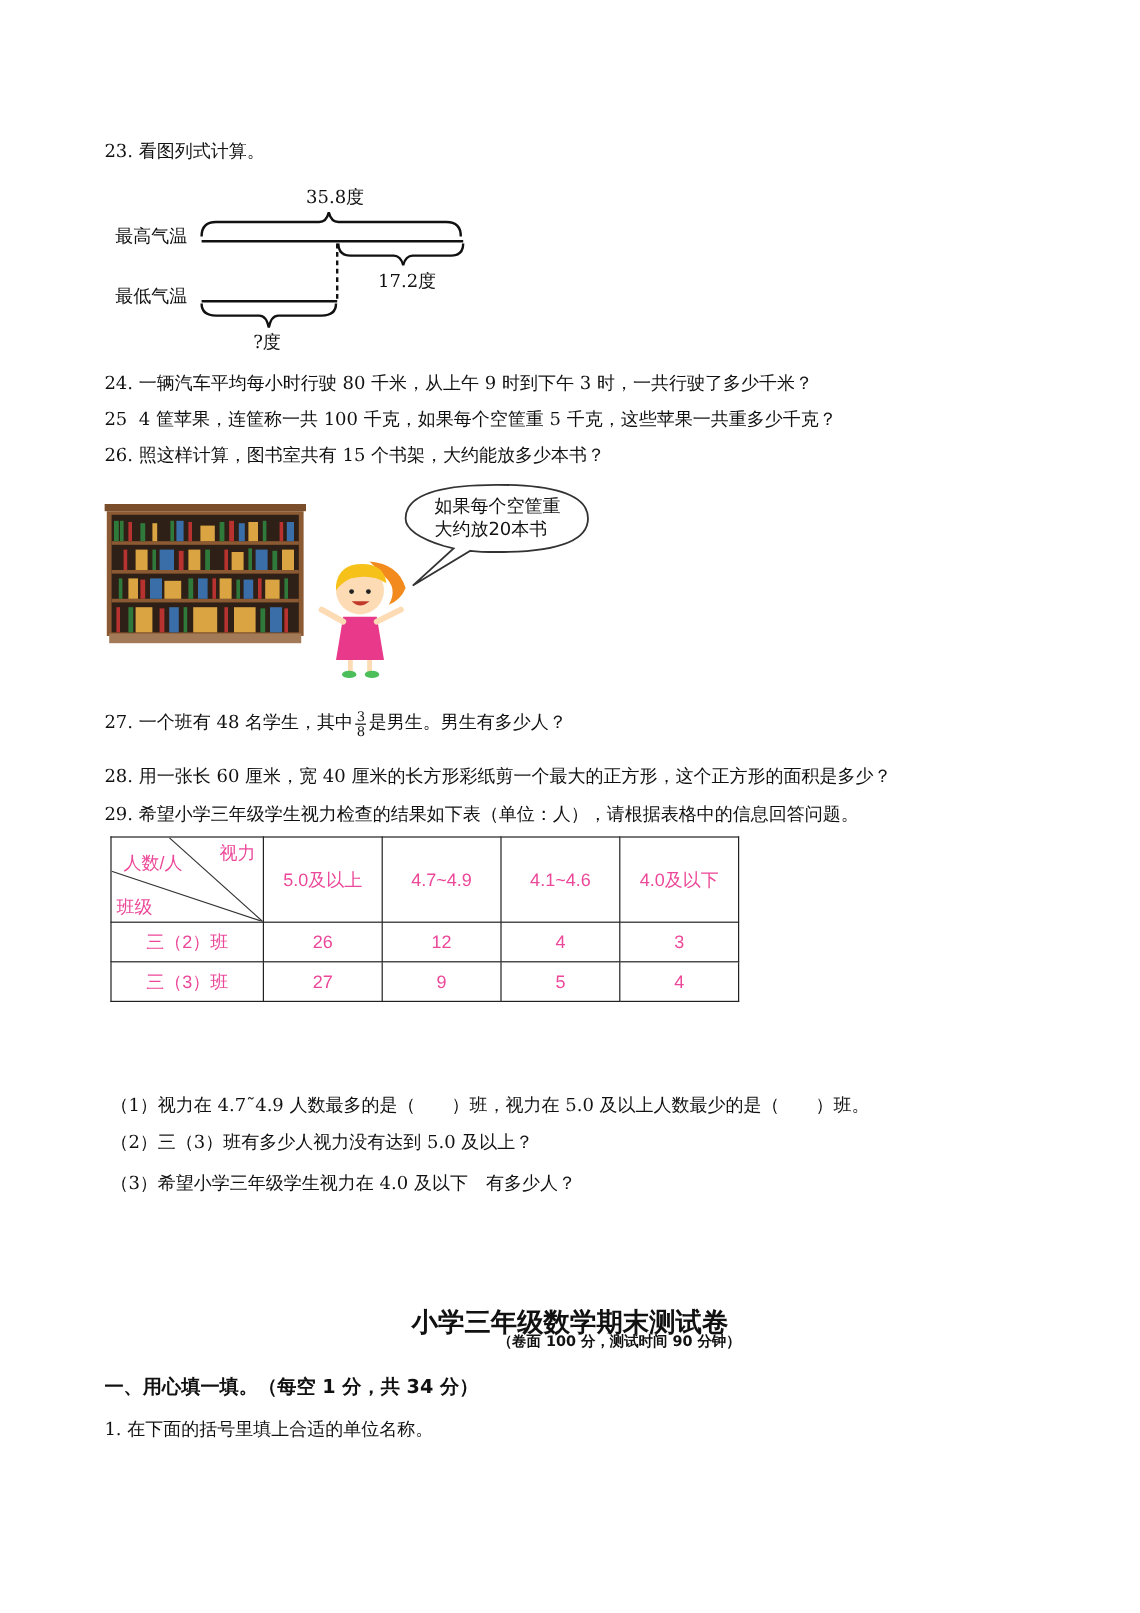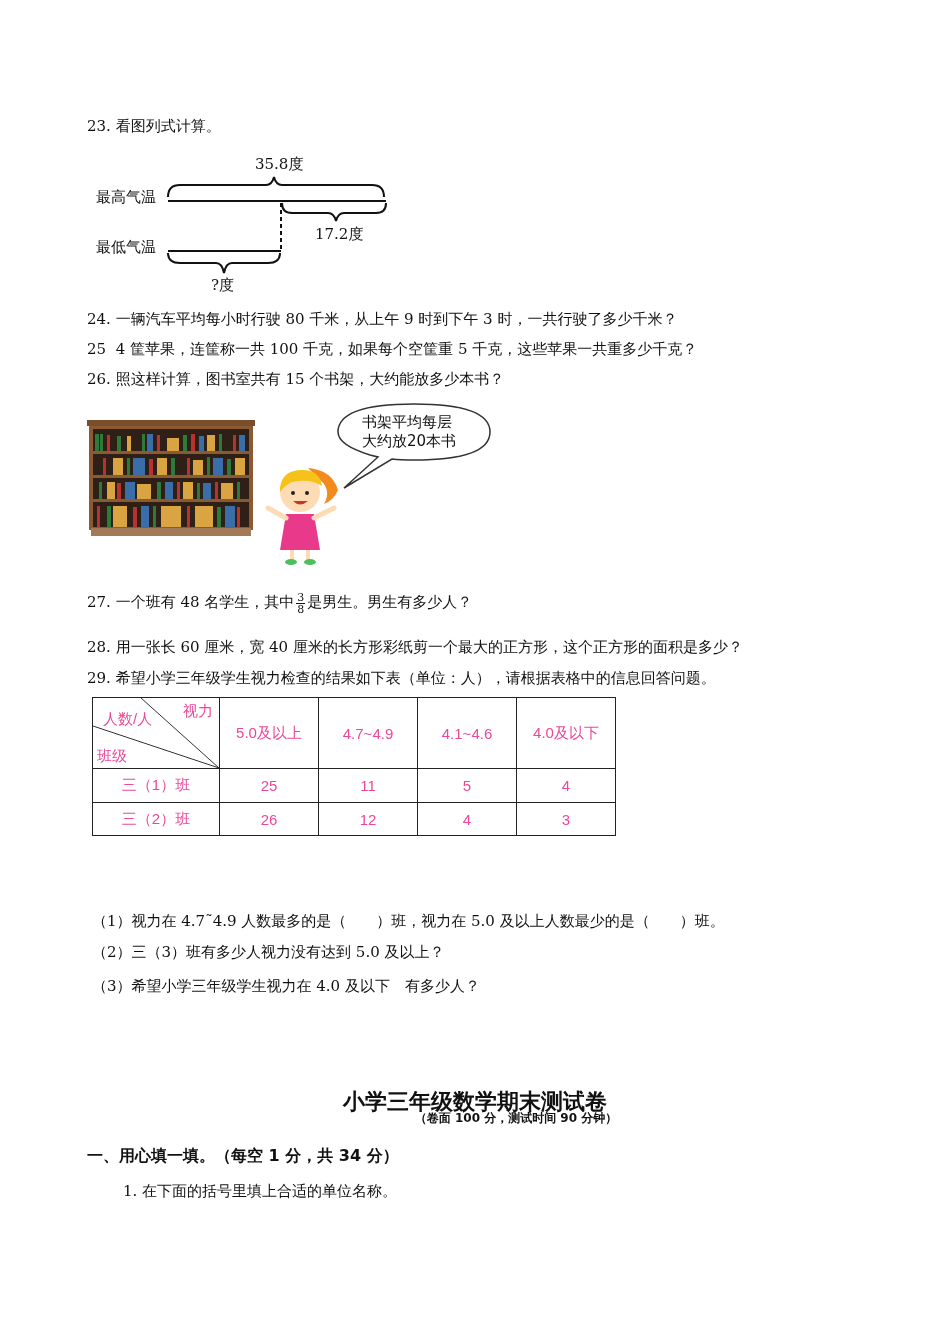--- a/index.html
+++ b/index.html
@@ -154,21 +154,21 @@
   <path d="M52,58 L72,48" stroke="#fddcb5" stroke-width="5" stroke-linecap="round"></path>
   <rect x="28" y="90" width="4" height="10" fill="#fddcb5"></rect>
   <rect x="44" y="90" width="4" height="10" fill="#fddcb5"></rect>
   <ellipse cx="29" cy="102" rx="6" ry="3" fill="#4cbf5a"></ellipse>
   <ellipse cx="48" cy="102" rx="6" ry="3" fill="#4cbf5a"></ellipse>
 </svg>
 
 <svg class="abs" style="left:330px; top:400px;" width="170" height="90">
   <path d="M40,55 Q8,45 8,32 Q8,4 84,4 Q160,4 160,32 Q160,60 84,60 Q70,60 62,59 L14,88 L48,57 Z" fill="#fff" stroke="#333" stroke-width="1.5"></path>
 </svg>
-<div class="abs bubble-text" style="left:362px; top:413px;">书架平均每层</div>
+<div class="abs bubble-text" style="left:362px; top:413px;">如果每个空筐重</div>
 <div class="abs bubble-text" style="left:362px; top:432px;">大约放20本书</div>
 
 <div class="abs q" style="left:87px; top:584px; line-height:36px;">
   <span>27.</span>
   <span>一个班有 48 名学生，其中</span><span class="frac"><span class="num">3</span><span class="den">8</span></span><span>是男生。男生有多少人？</span>
 </div>
 
 <div class="abs q" style="left:87px; top:637px;">
   <span>28.</span>
   <span>用一张长 60 厘米，宽 40 厘米的长方形彩纸剪一个最大的正方形，这个正方形的面积是多少？</span>
@@ -188,37 +188,37 @@
       </svg>
       <span class="t1">人数/人</span>
       <span class="t2">视力</span>
       <span class="t3">班级</span>
     </td>
     <td style="width:98px;">5.0及以上</td>
     <td style="width:98px;">4.7~4.9</td>
     <td style="width:98px;">4.1~4.6</td>
     <td style="width:98px;">4.0及以下</td>
   </tr>
-  <tr style="height:34px;">
-    <td>三（1）班</td>
-    <td>25</td>
-    <td>11</td>
-    <td>5</td>
-    <td>4</td>
-  </tr>
   <tr style="height:33px;padding-left:34px;">
     <td>三（2）班</td>
     <td>26</td>
     <td>12</td>
     <td>4</td>
     <td>3</td>
   </tr>
+  <tr style="height:33px;">
+    <td>三（3）班</td>
+    <td>27</td>
+    <td>9</td>
+    <td>5</td>
+    <td>4</td>
+  </tr>
 </tbody>
   </table>
 
 <div class="abs q" style="left:92px; top:911px;">（1）视力在 4.7˜4.9 人数最多的是（　　）班，视力在 5.0 及以上人数最少的是（　　）班。</div>
 <div class="abs q" style="left:92px; top:942px;">（2）三（3）班有多少人视力没有达到 5.0 及以上？</div>
 <div class="abs q" style="left:92px; top:976px;">（3）希望小学三年级学生视力在 4.0 及以下　有多少人？</div>
 
 <div class="abs title" style="left:0; width:950px; text-align:center; top:1067px; font-size:22px;margin-top:20px;">小学三年级数学期末测试卷</div>
 <div class="abs title" style="left:0; width:950px; text-align:center; top:1110px; font-size:12px;padding-left:41px;">（卷面 100 分，测试时间 90 分钟）</div>
 <div class="abs title" style="left:87px; top:1146px; font-size:16px;">一、用心填一填。（每空 1 分，共 34 分）</div>
-<div class="abs q" style="left:87px; top:1181px;margin-left:36px;">1. 在下面的括号里填上合适的单位名称。</div>
+<div class="abs q" style="left:87px; top:1181px;">1. 在下面的括号里填上合适的单位名称。</div>
 
 </body></html>

